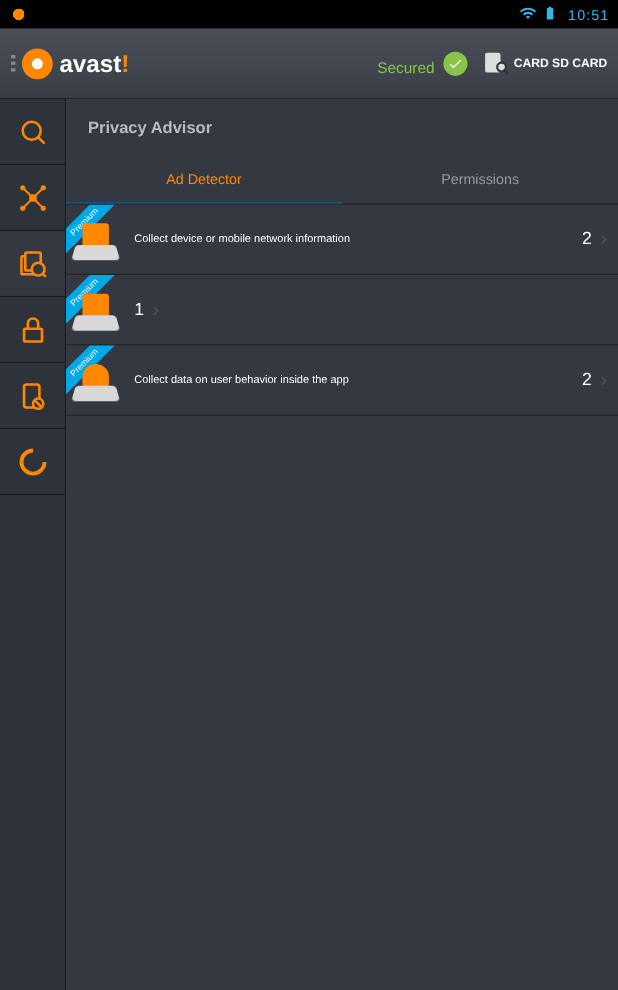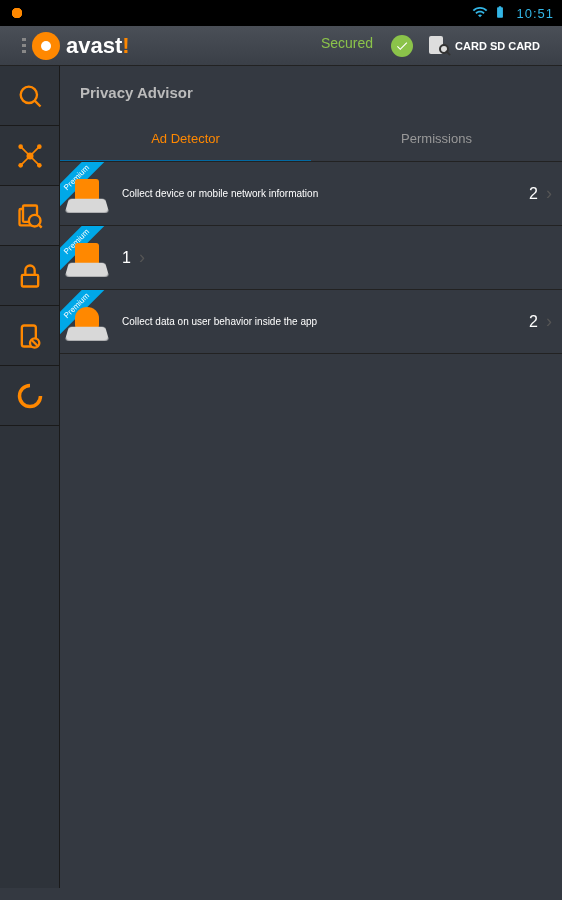--- a/index.html
+++ b/index.html
@@ -3,30 +3,30 @@
 <meta charset="utf-8">
 <style>
 *{margin:0;padding:0;box-sizing:border-box;font-family:Arial,Helvetica,sans-serif}
 body{width:562px;height:900px;background:#343941;overflow:hidden}
 .statusbar{height:26px;background:#000;display:flex;align-items:center;padding:0 8px;color:#fff;font-size:13px}
 .statusbar .notif-icon{width:18px;height:18px;background:radial-gradient(circle,#ff8800 40%,transparent 42%);border-radius:3px}
 .statusbar .spacer{flex:1}
 .statusbar .sys{display:flex;align-items:center;gap:5px}
 .statusbar .sys span{color:#33b5e5}
 .statusbar .time{color:#fff;margin-left:4px;letter-spacing:1px}
-.topbar{height:40px;background:linear-gradient(to bottom,#4a4f57,#3a3f47);display:flex;align-items:center;padding:0 22px;border-bottom:1px solid #222}
+.topbar{height:64px;background:linear-gradient(to bottom,#4a4f57,#3a3f47);display:flex;align-items:center;padding:0 10px;border-bottom:1px solid #222}
 .menu-btn{display:flex;flex-direction:column;gap:3px;margin-right:4px}
 .menu-btn div{width:4px;height:3px;background:#888}
 .logo{display:flex;align-items:center;margin-left:2px}
 .logo-icon{width:28px;height:28px;background:#ff8800;border-radius:50%;position:relative;margin-right:6px}
 .logo-icon::after{content:"";position:absolute;top:50%;left:50%;width:10px;height:10px;background:#fff;border-radius:50%;transform:translate(-50%,-50%)}
 .logo-text{color:#fff;font-size:22px;font-weight:bold}
 .logo-text .excl{color:#ff8800}
 .topbar .grow{flex:1}
-.secure{display:flex;align-items:flex-start;gap:18px;margin-right:16px}
+.secure{display:flex;align-items:flex-end;gap:8px;margin-right:16px}
 .secure-text{color:#8bc34a;font-size:14px}
 .check{width:22px;height:22px;background:#8bc34a;border-radius:50%;display:flex;align-items:center;justify-content:center}
 .check svg{width:14px;height:14px}
 .scan{display:flex;align-items:center;gap:6px;color:#fff;font-size:11px;font-weight:bold}
 .scan-icon{width:20px;height:20px;position:relative}
 .scan-icon .card{width:14px;height:18px;background:#ddd;border-radius:2px;position:absolute;left:0;top:0}
 .scan-icon .mag{width:10px;height:10px;border:2px solid #333;border-radius:50%;position:absolute;right:0;bottom:2px;background:#ddd}
 .scan-icon .mag::after{content:"";position:absolute;width:2px;height:6px;background:#333;right:-2px;bottom:-4px;transform:rotate(-45deg)}
 .main{display:flex;height:calc(900px - 78px)}
 .sidebar{width:60px;background:#2e333a;display:flex;flex-direction:column;border-right:1px solid #1a1a1a}

